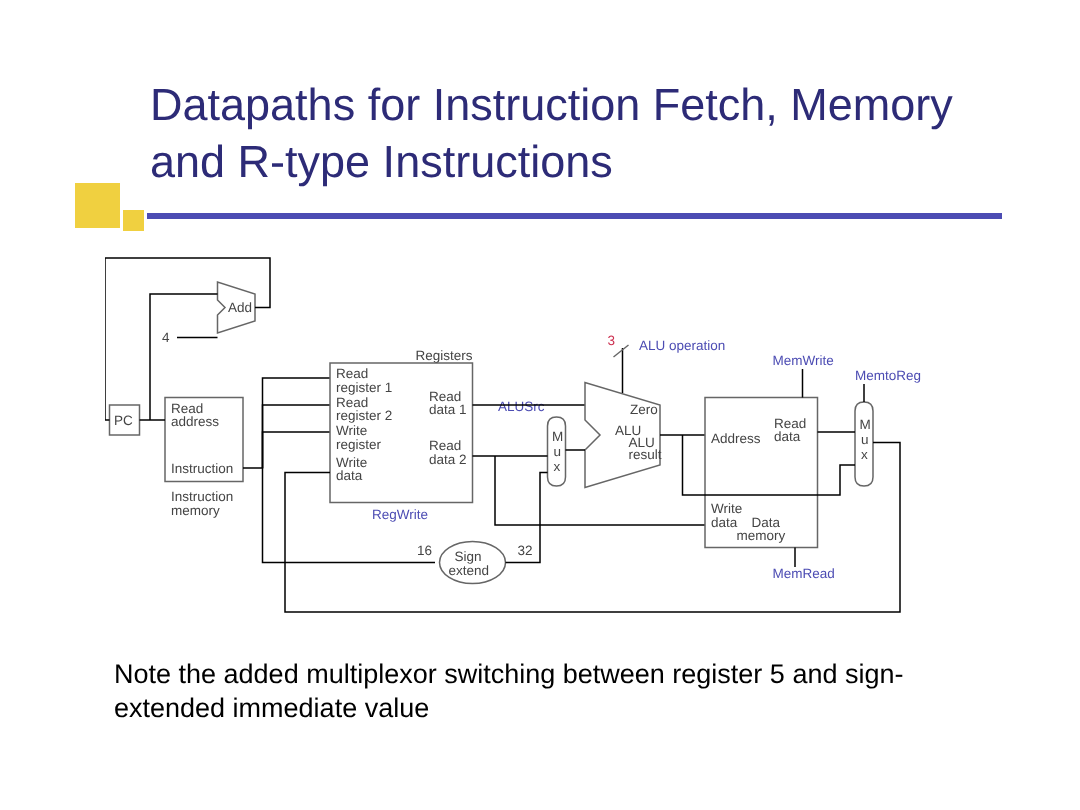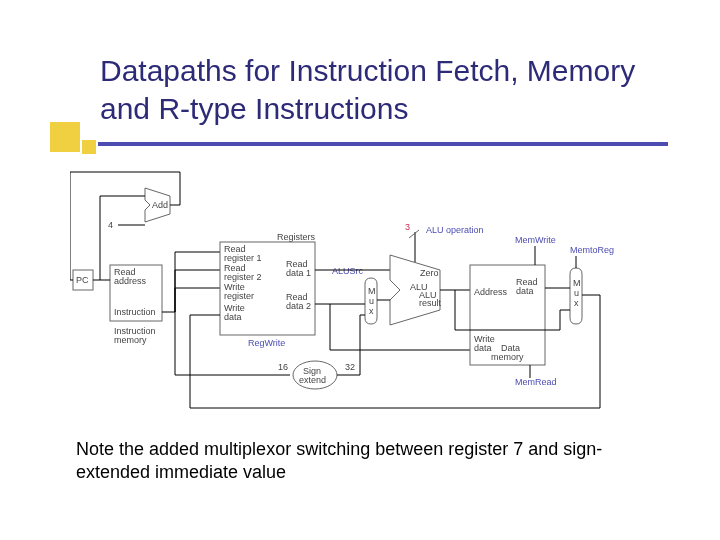--- a/index.html
+++ b/index.html
@@ -182,16 +182,16 @@
     <text class="txtblue" x="500" y="83">MemtoReg</text>
     <path class="stblk" d="M506 86 V98"></path>
 
     <path class="stblk" d="M475 118 H500"></path>
     <path class="stblk" d="M385 120 V160 H490 V140 H500"></path>
 
     <path class="stblk" d="M512 125 H530 V238 H120 V145 H150"></path>
   </svg>
 
   <div class="caption">
-    <span>Note the added multiplexor switching between register 7 and sign-extended immediate value</span>
+    <span>Note the added multiplexor switching between register 5 and sign-extended immediate value</span>
   </div>
 
 </div>
 
 </body></html>

